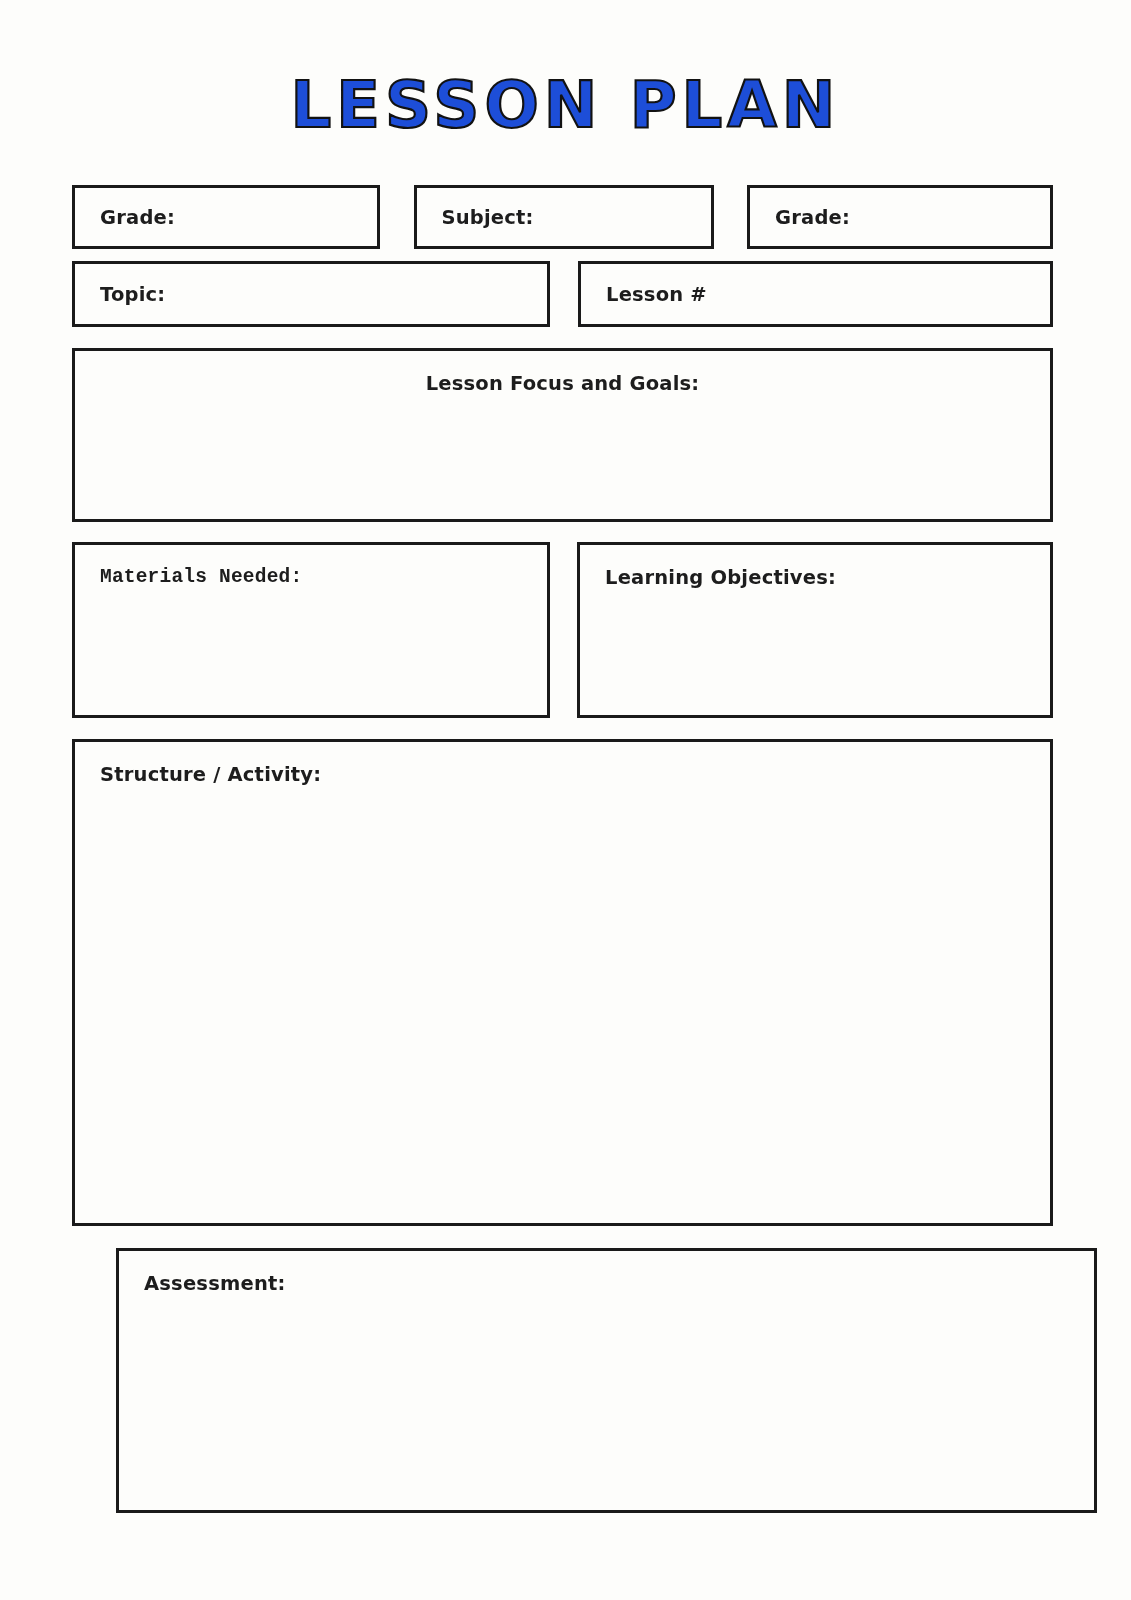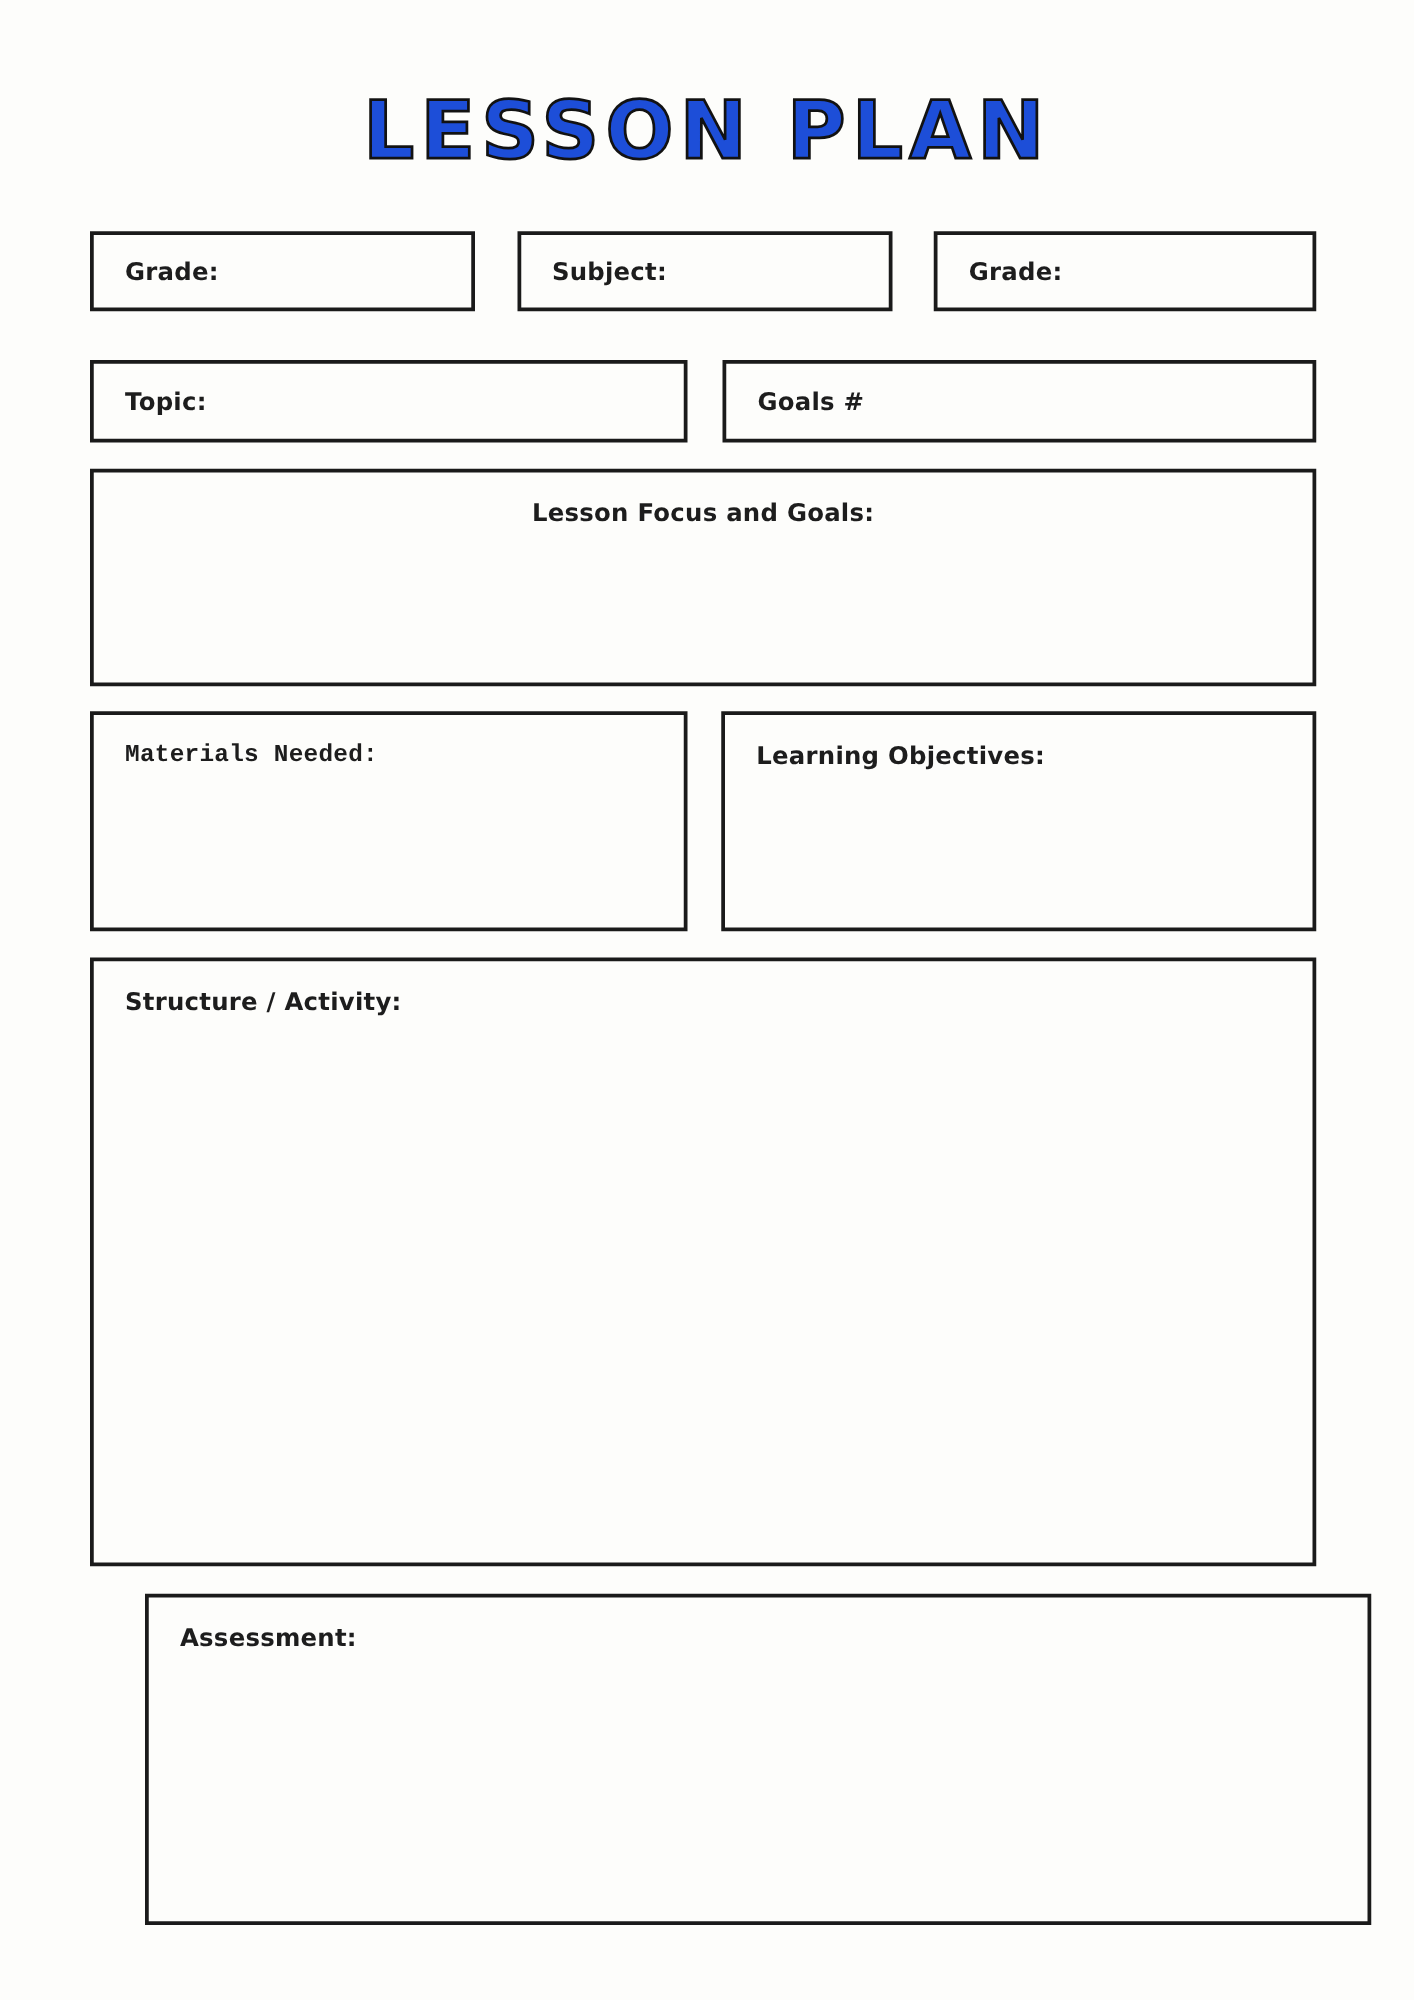--- a/index.html
+++ b/index.html
@@ -45,21 +45,21 @@
     background: transparent;
   }
 
   
   .row-meta { margin-top: 47px; }
   .box-grade   { width: 308px; height: 64px; }
   .box-subject { width: 300px; height: 64px; }
   .box-date    { width: 306px; height: 64px; }
 
   
-  .row-topic { margin-top: 39px; }
+  .row-topic { margin-top: 12px; }
   .box-topic  { width: 478px; height: 66px; }
   .box-lesson { width: 475px; height: 66px; }
 
   
   .box-focus { margin-top: 21px; width: 100%; height: 174px; text-align: center; }
 
   
   .row-materials { margin-top: 20px; }
   .box-materials  { width: 478px; height: 176px; font-family: Liberation Mono, monospace; }
   .box-objectives { width: 476px; height: 176px; }
@@ -107,21 +107,21 @@
       <div class="box box-date field-inline">
         <span class="field-label">Grade:</span>
       </div>
     </div>
 
     <div class="row row-topic">
       <div class="box box-topic field-inline">
         <span class="field-label">Topic:</span>
       </div>
       <div class="box box-lesson field-inline">
-        <span class="field-label">Goals #</span>
+        <span class="field-label">Lesson #</span>
       </div>
     </div>
 
     <div class="box box-focus field-block">
       <span class="field-label">Lesson Focus and Goals:</span>
     </div>
 
     <div class="row row-materials">
       <div class="box box-materials field-block">
         <span class="field-label">Materials Needed:</span>

